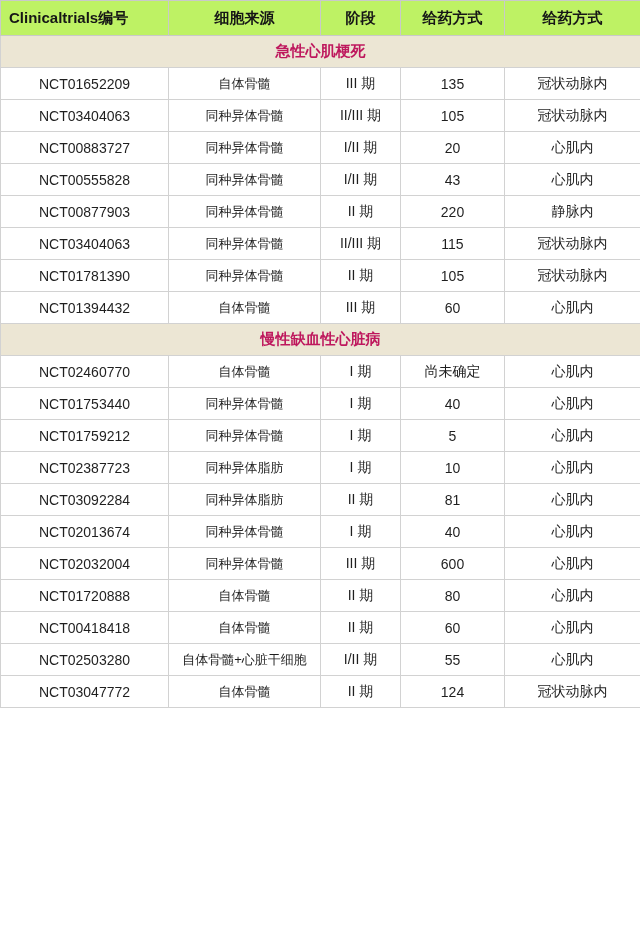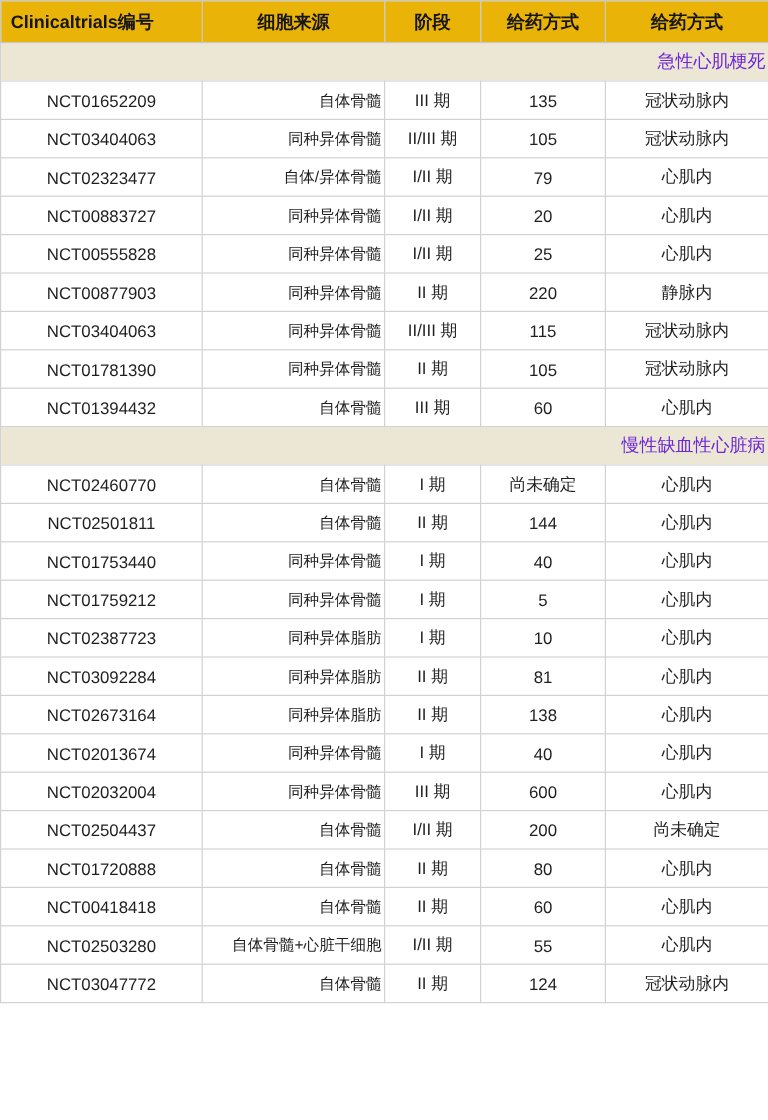--- a/index.html
+++ b/index.html
@@ -19,21 +19,21 @@
     border-collapse: collapse;
     table-layout: fixed;
   }
   table.trial-table col.c0 { width: 168px; }
   table.trial-table col.c1 { width: 152px; }
   table.trial-table col.c2 { width: 80px; }
   table.trial-table col.c3 { width: 104px; }
   table.trial-table col.c4 { width: 136px; }
 
   thead th {
-    background: #eab308;
+    background: #bef264;
     border: 1px solid #c9c9c9;
     font-size: 15px;
     font-weight: bold;
     color: #161616;
     height: 30px;
     padding: 2px 2px;
     text-align: center;
     letter-spacing: 0px;
   }
   thead th.first {
@@ -47,30 +47,28 @@
     font-size: 14px;
     text-align: center;
     padding: 1px 2px;
     color: #1f1f1f;
     background: #ffffff;
     white-space: nowrap;
     overflow: hidden;
   }
   tbody td.narrow {
     font-size: 13px;
-    text-align: right;
   }
   tr.section td {
     background: #ece6d4;
-    font-weight: normal;
+    font-weight: bold;
     font-size: 15px;
     height: 29px;
-    color: #6d28d9;
+    color: #be185d;
     border: 1px solid #d2d2d2;
-    text-align: right;
   }
 </style>
 </head>
 <body>
 
 <table class="trial-table">
   <colgroup>
     <col class="c0">
       <col class="c1">
       <col class="c2">
@@ -98,38 +96,31 @@
         <td>冠状动脉内</td>
       </tr>
       <tr>
         <td>NCT03404063</td>
         <td class="narrow">同种异体骨髓</td>
         <td>II/III 期</td>
         <td>105</td>
         <td>冠状动脉内</td>
       </tr>
       <tr>
-        <td>NCT02323477</td>
-        <td class="narrow">自体/异体骨髓</td>
-        <td>I/II 期</td>
-        <td>79</td>
-        <td>心肌内</td>
-      </tr>
-      <tr>
         <td>NCT00883727</td>
         <td class="narrow">同种异体骨髓</td>
         <td>I/II 期</td>
         <td>20</td>
         <td>心肌内</td>
       </tr>
       <tr>
         <td>NCT00555828</td>
         <td class="narrow">同种异体骨髓</td>
         <td>I/II 期</td>
-        <td>25</td>
+        <td>43</td>
         <td>心肌内</td>
       </tr>
       <tr>
         <td>NCT00877903</td>
         <td class="narrow">同种异体骨髓</td>
         <td>II 期</td>
         <td>220</td>
         <td>静脉内</td>
       </tr>
       <tr>
@@ -157,27 +148,20 @@
         <td colspan="5">慢性缺血性心脏病</td>
       </tr>
       <tr>
         <td>NCT02460770</td>
         <td class="narrow">自体骨髓</td>
         <td>I 期</td>
         <td>尚未确定</td>
         <td>心肌内</td>
       </tr>
       <tr>
-        <td>NCT02501811</td>
-        <td class="narrow">自体骨髓</td>
-        <td>II 期</td>
-        <td>144</td>
-        <td>心肌内</td>
-      </tr>
-      <tr>
         <td>NCT01753440</td>
         <td class="narrow">同种异体骨髓</td>
         <td>I 期</td>
         <td>40</td>
         <td>心肌内</td>
       </tr>
       <tr>
         <td>NCT01759212</td>
         <td class="narrow">同种异体骨髓</td>
         <td>I 期</td>
@@ -192,46 +176,32 @@
         <td>心肌内</td>
       </tr>
       <tr>
         <td>NCT03092284</td>
         <td class="narrow">同种异体脂肪</td>
         <td>II 期</td>
         <td>81</td>
         <td>心肌内</td>
       </tr>
       <tr>
-        <td>NCT02673164</td>
-        <td class="narrow">同种异体脂肪</td>
-        <td>II 期</td>
-        <td>138</td>
-        <td>心肌内</td>
-      </tr>
-      <tr>
         <td>NCT02013674</td>
         <td class="narrow">同种异体骨髓</td>
         <td>I 期</td>
         <td>40</td>
         <td>心肌内</td>
       </tr>
       <tr>
         <td>NCT02032004</td>
         <td class="narrow">同种异体骨髓</td>
         <td>III 期</td>
         <td>600</td>
         <td>心肌内</td>
-      </tr>
-      <tr>
-        <td>NCT02504437</td>
-        <td class="narrow">自体骨髓</td>
-        <td>I/II 期</td>
-        <td>200</td>
-        <td>尚未确定</td>
       </tr>
       <tr>
         <td>NCT01720888</td>
         <td class="narrow">自体骨髓</td>
         <td>II 期</td>
         <td>80</td>
         <td>心肌内</td>
       </tr>
       <tr>
         <td>NCT00418418</td>

